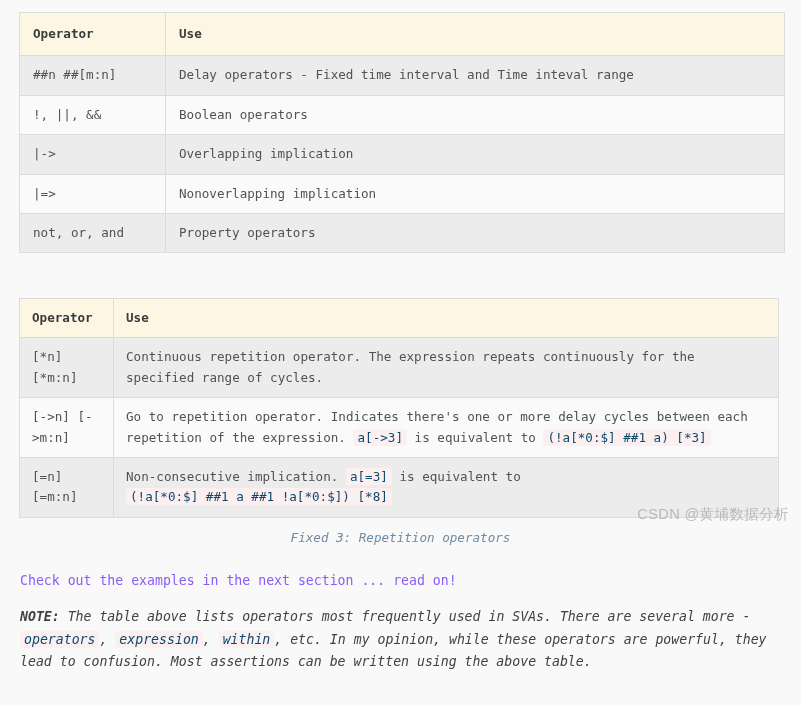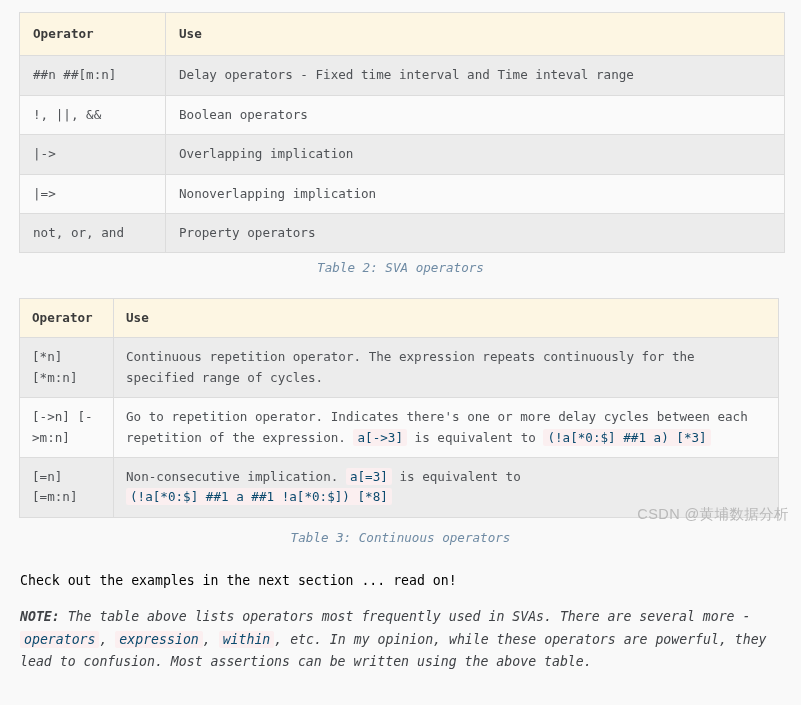--- a/index.html
+++ b/index.html
@@ -96,21 +96,21 @@
   #caption-table-3 { top: 530px; }
 
   
   .para {
     position: absolute;
     left: 20px;
     width: 772px;
     font-family: "DejaVu Sans Mono", "Liberation Mono", monospace;
     font-size: 13.2px;
     line-height: 1.72;
-    color: #000000;
+    color: #8b5cf6;
   }
   #paragraph-check-out { top: 570px; }
   #paragraph-note {
     top: 606px;
     font-style: italic;
     color: #3f4246;
   }
   #paragraph-note .note-label {
     font-weight: bold;
     font-style: italic;
@@ -165,21 +165,20 @@
         <td>|=&gt;</td>
         <td>Nonoverlapping implication</td>
       </tr>
       <tr class="odd">
         <td>not, or, and</td>
         <td>Property operators</td>
       </tr>
     </tbody>
   </table>
 
-  <div class="caption" id="caption-table-2">Table 2: SVA operators</div>
 
   <table class="sva" id="table-repetition-operators">
     <colgroup>
         <col class="c1">
         <col class="c2">
       </colgroup>
     <thead>
       <tr>
         <th>Operator</th>
         <th>Use</th>
@@ -194,21 +193,21 @@
         <td>[-&gt;n] [-&gt;m:n]</td>
         <td>Go to repetition operator. Indicates there's one or more delay cycles between each repetition of the expression. <code class="inline">a[-&gt;3]</code> is equivalent to <code class="inline">(!a[*0:$] ##1 a) [*3]</code></td>
       </tr>
       <tr class="odd">
         <td>[=n] [=m:n]</td>
         <td>Non-consecutive implication. <code class="inline">a[=3]</code> is equivalent to <code class="inline">(!a[*0:$] ##1 a ##1 !a[*0:$]) [*8]</code></td>
       </tr>
     </tbody>
   </table>
 
-  <div class="caption" id="caption-table-3">Table 3: Continuous operators</div>
+  <div class="caption" id="caption-table-3">Fixed 3: Repetition operators</div>
 
   <div class="para" id="paragraph-check-out">Check out the examples in the next section ... read on!</div>
 
   <div class="para" id="paragraph-note">
     <span class="note-label">NOTE:</span><span> The table above lists operators most frequently used in SVAs. There are several more - <code class="inline">operators</code>, <code class="inline">expression</code>, <code class="inline">within</code>, etc. In my opinion, while these operators are powerful, they lead to confusion. Most assertions can be written using the above table.</span>
   </div>
 
   <div id="watermark">CSDN @黄埔数据分析</div>
 
 </div>

